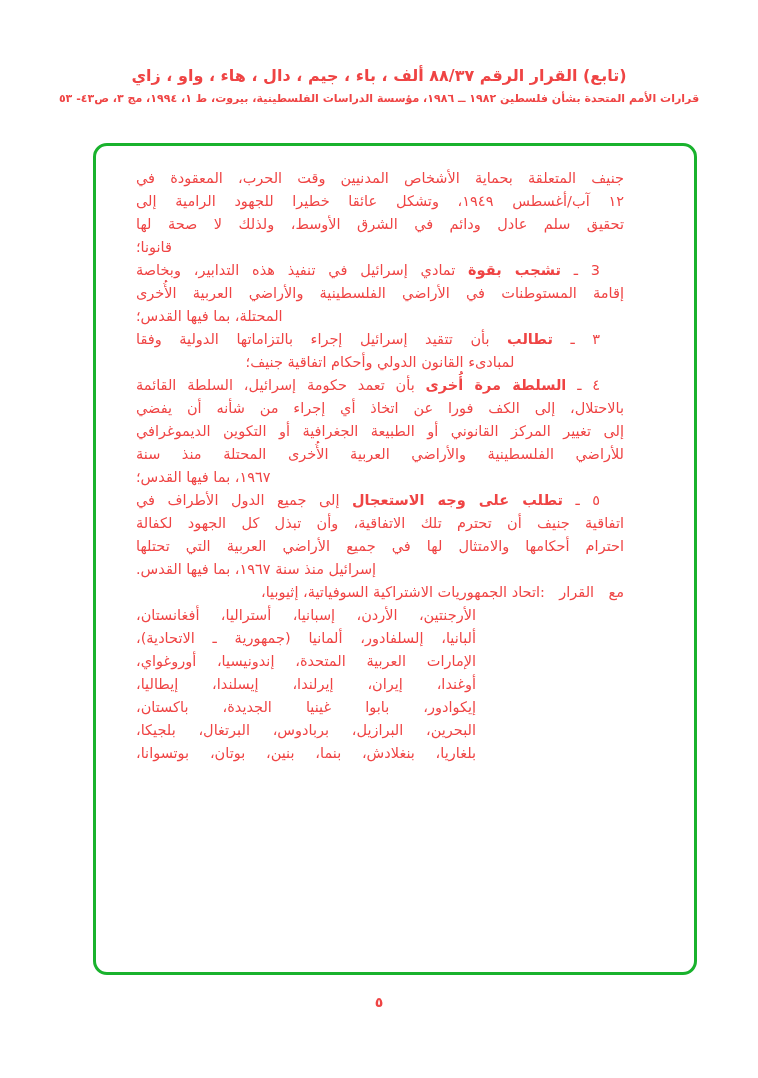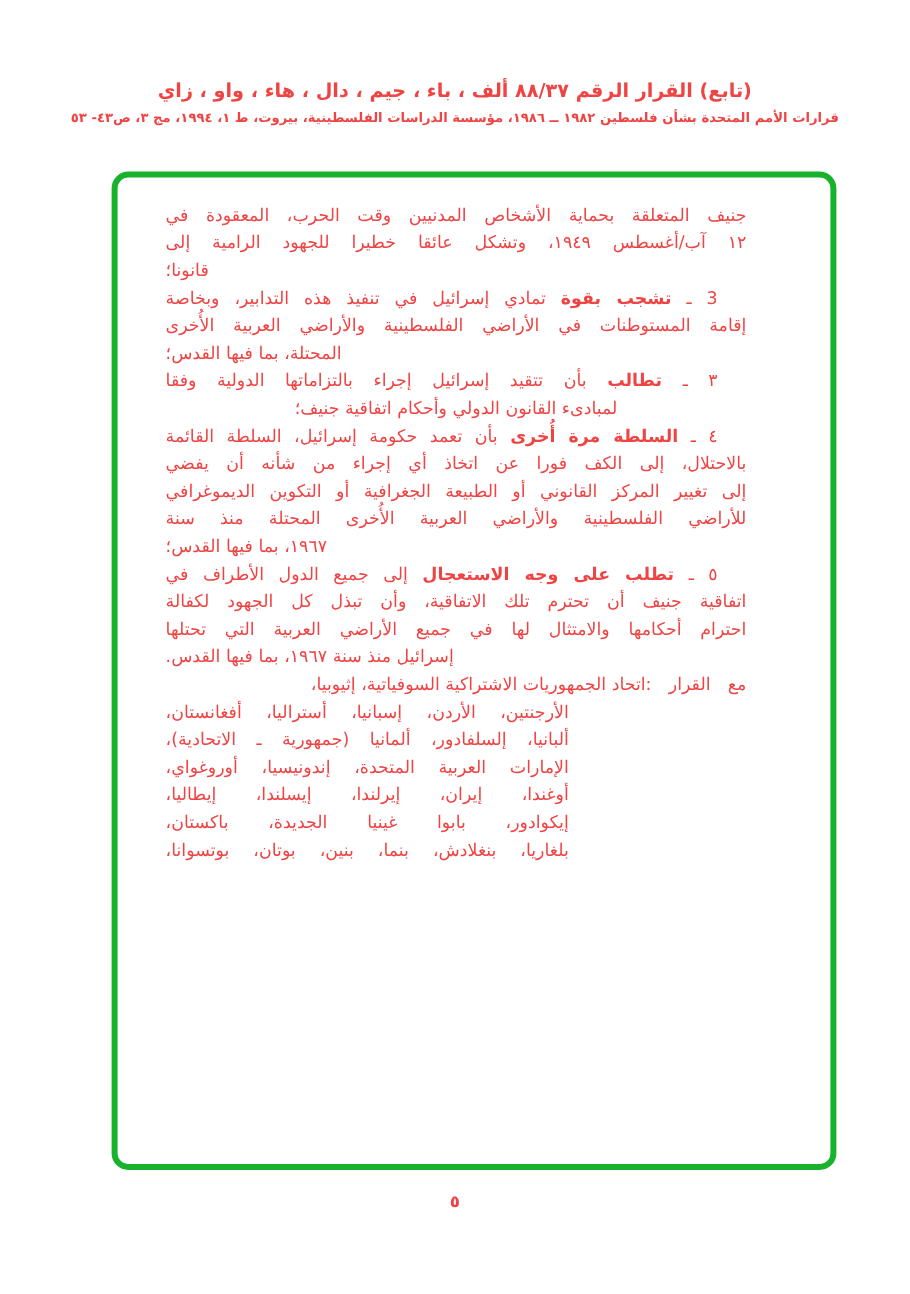--- a/index.html
+++ b/index.html
@@ -13,21 +13,21 @@
     color: #ef4444;
     overflow: hidden;
   }
   .header { position: absolute; top: 66px; right: 0; left: 0; text-align: center; }
   .header-title { font-size: 16px; font-weight: bold; letter-spacing: 0.2px; }
   .header-source { font-size: 11px; font-weight: bold; margin-top: 7px; }
   .content-box {
     position: absolute;
     left: 93px; top: 143px;
     width: 604px; height: 832px;
-    border: 5px solid #701a75;
+    border: 3px solid #701a75;
     border-radius: 14px;
     box-sizing: border-box;
     background: #ffffff;
   }
   .text-area {
     padding: 21px 70px 0 40px;
     font-size: 14.5px;
     line-height: 23px;
     text-align: justify;
   }
@@ -55,20 +55,21 @@
   <div class="header">
     <div class="header-title">(تابع) القرار الرقم ٨٨/٣٧ ألف ، باء ، جيم ، دال ، هاء ، واو ، زاي</div>
     <div class="header-source">قرارات الأمم المتحدة بشأن فلسطين ١٩٨٢ ــ ١٩٨٦، مؤسسة الدراسات الفلسطينية، بيروت، ط ١، ١٩٩٤، مج ٣، ص٤٣- ٥٣</div>
   </div>
 
   <div class="content-box" style="border-color: rgb(25, 178, 45);">
     <div class="text-area">
         <div class="para">
           <div class="line j"><span>جنيف المتعلقة بحماية الأشخاص المدنيين وقت الحرب، المعقودة في</span></div>
           <div class="line j"><span>١٢ آب/أغسطس ١٩٤٩، وتشكل عائقا خطيرا للجهود الرامية إلى</span></div>
+          <div class="line j"><span>تحقيق سلم عادل ودائم في الشرق الأوسط، ولذلك لا صحة لها</span></div>
           <div class="line l"><span>قانونا؛</span></div>
         </div>
         <div class="para">
           <div class="line j ind"><span>3 ـ </span><span class="bold">تشجب بقوة</span><span> تمادي إسرائيل في تنفيذ هذه التدابير، وبخاصة</span></div>
           <div class="line j"><span>إقامة المستوطنات في الأراضي الفلسطينية والأراضي العربية الأُخرى</span></div>
           <div class="line l"><span>المحتلة، بما فيها القدس؛</span></div>
         </div>
         <div class="para">
           <div class="line j ind"><span>٣ ـ </span><span class="bold">تطالب</span><span>  بأن تتقيد إسرائيل إجراء بالتزاماتها الدولية وفقا</span></div>
           <div class="line c"><span>لمبادىء القانون الدولي وأحكام اتفاقية جنيف؛</span></div>
@@ -88,20 +89,21 @@
         </div>
         <div class="vote">
           <div class="vote-label">مع القرار :</div>
           <div class="vote-content">
             <div class="line r"><span>اتحاد الجمهوريات الاشتراكية السوفياتية، إثيوبيا،</span></div>
             <div class="line j hang"><span>الأرجنتين، الأردن، إسبانيا، أستراليا، أفغانستان،</span></div>
             <div class="line j hang"><span>ألبانيا، إلسلفادور، ألمانيا (جمهورية ـ الاتحادية)،</span></div>
             <div class="line j hang"><span>الإمارات العربية المتحدة، إندونيسيا، أوروغواي،</span></div>
             <div class="line j hang"><span>أوغندا، إيران، إيرلندا، إيسلندا، إيطاليا،</span></div>
             <div class="line j hang"><span>إيكوادور، بابوا غينيا الجديدة، باكستان،</span></div>
+            <div class="line j hang"><span>البحرين، البرازيل، بربادوس، البرتغال، بلجيكا،</span></div>
             <div class="line j hang"><span>بلغاريا، بنغلادش، بنما، بنين، بوتان، بوتسوانا،</span></div>
           </div>
         </div>
       </div>
   </div>
 
   <div class="page-num">٥</div>
 </div>
 
 </body></html>

